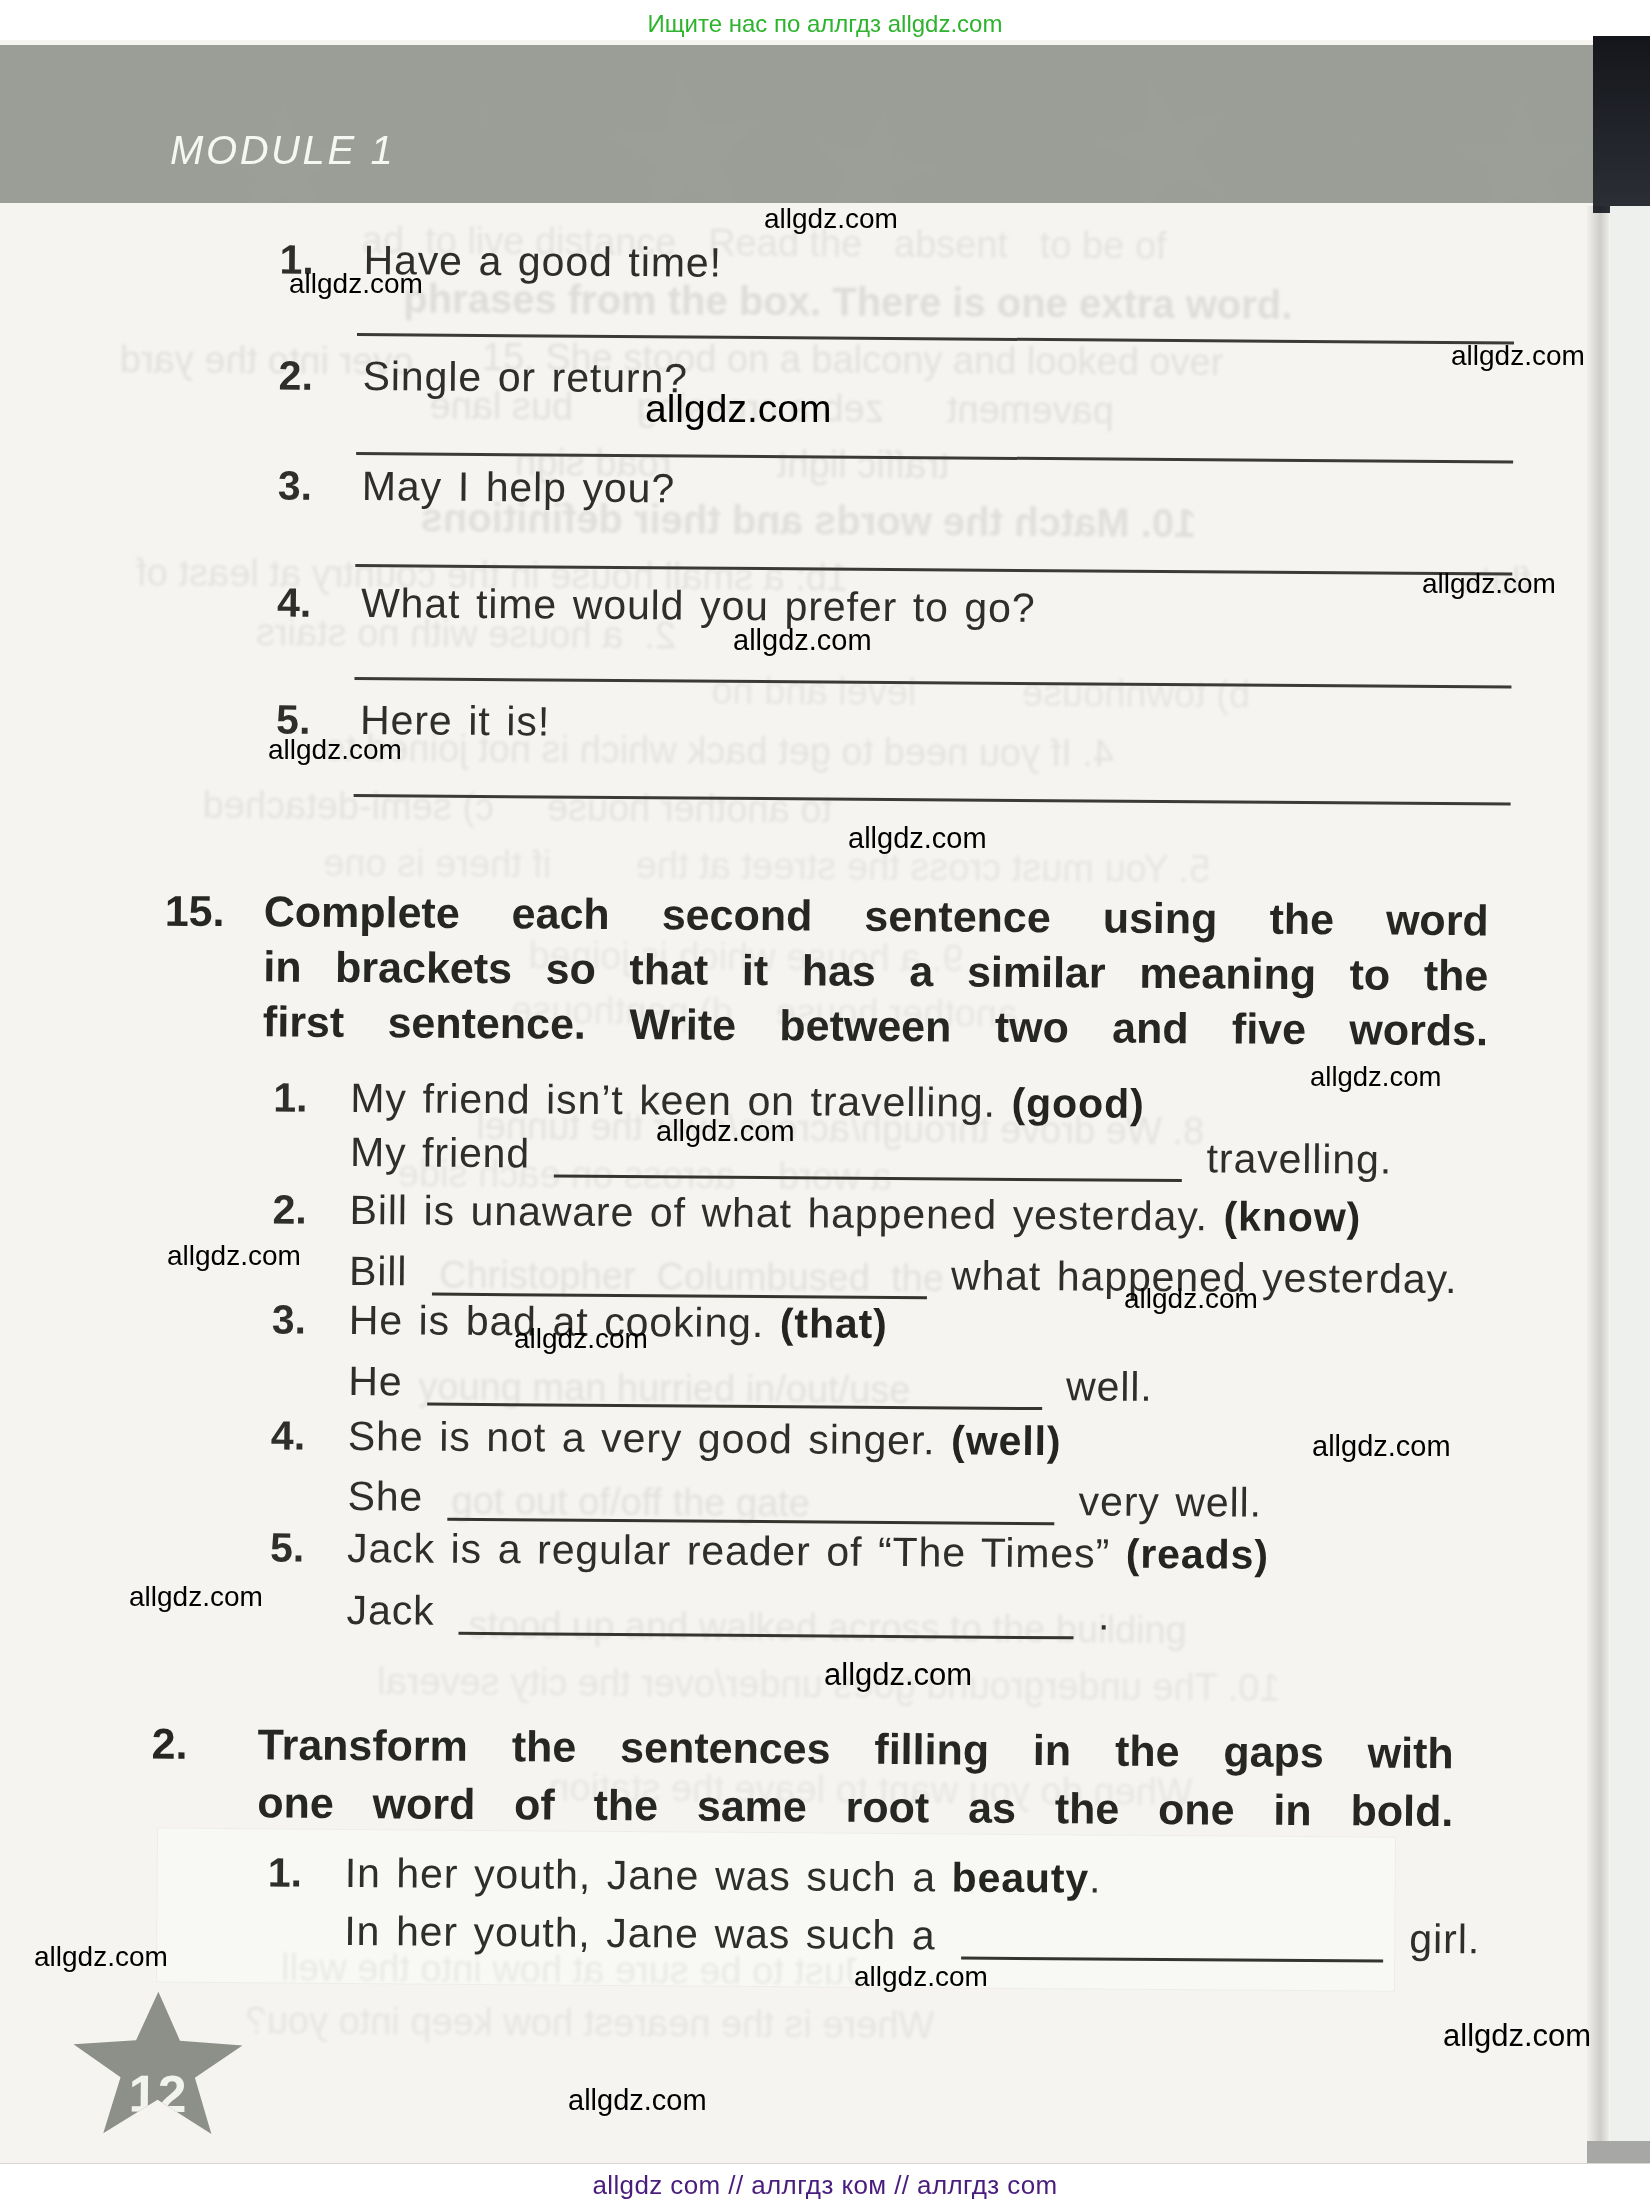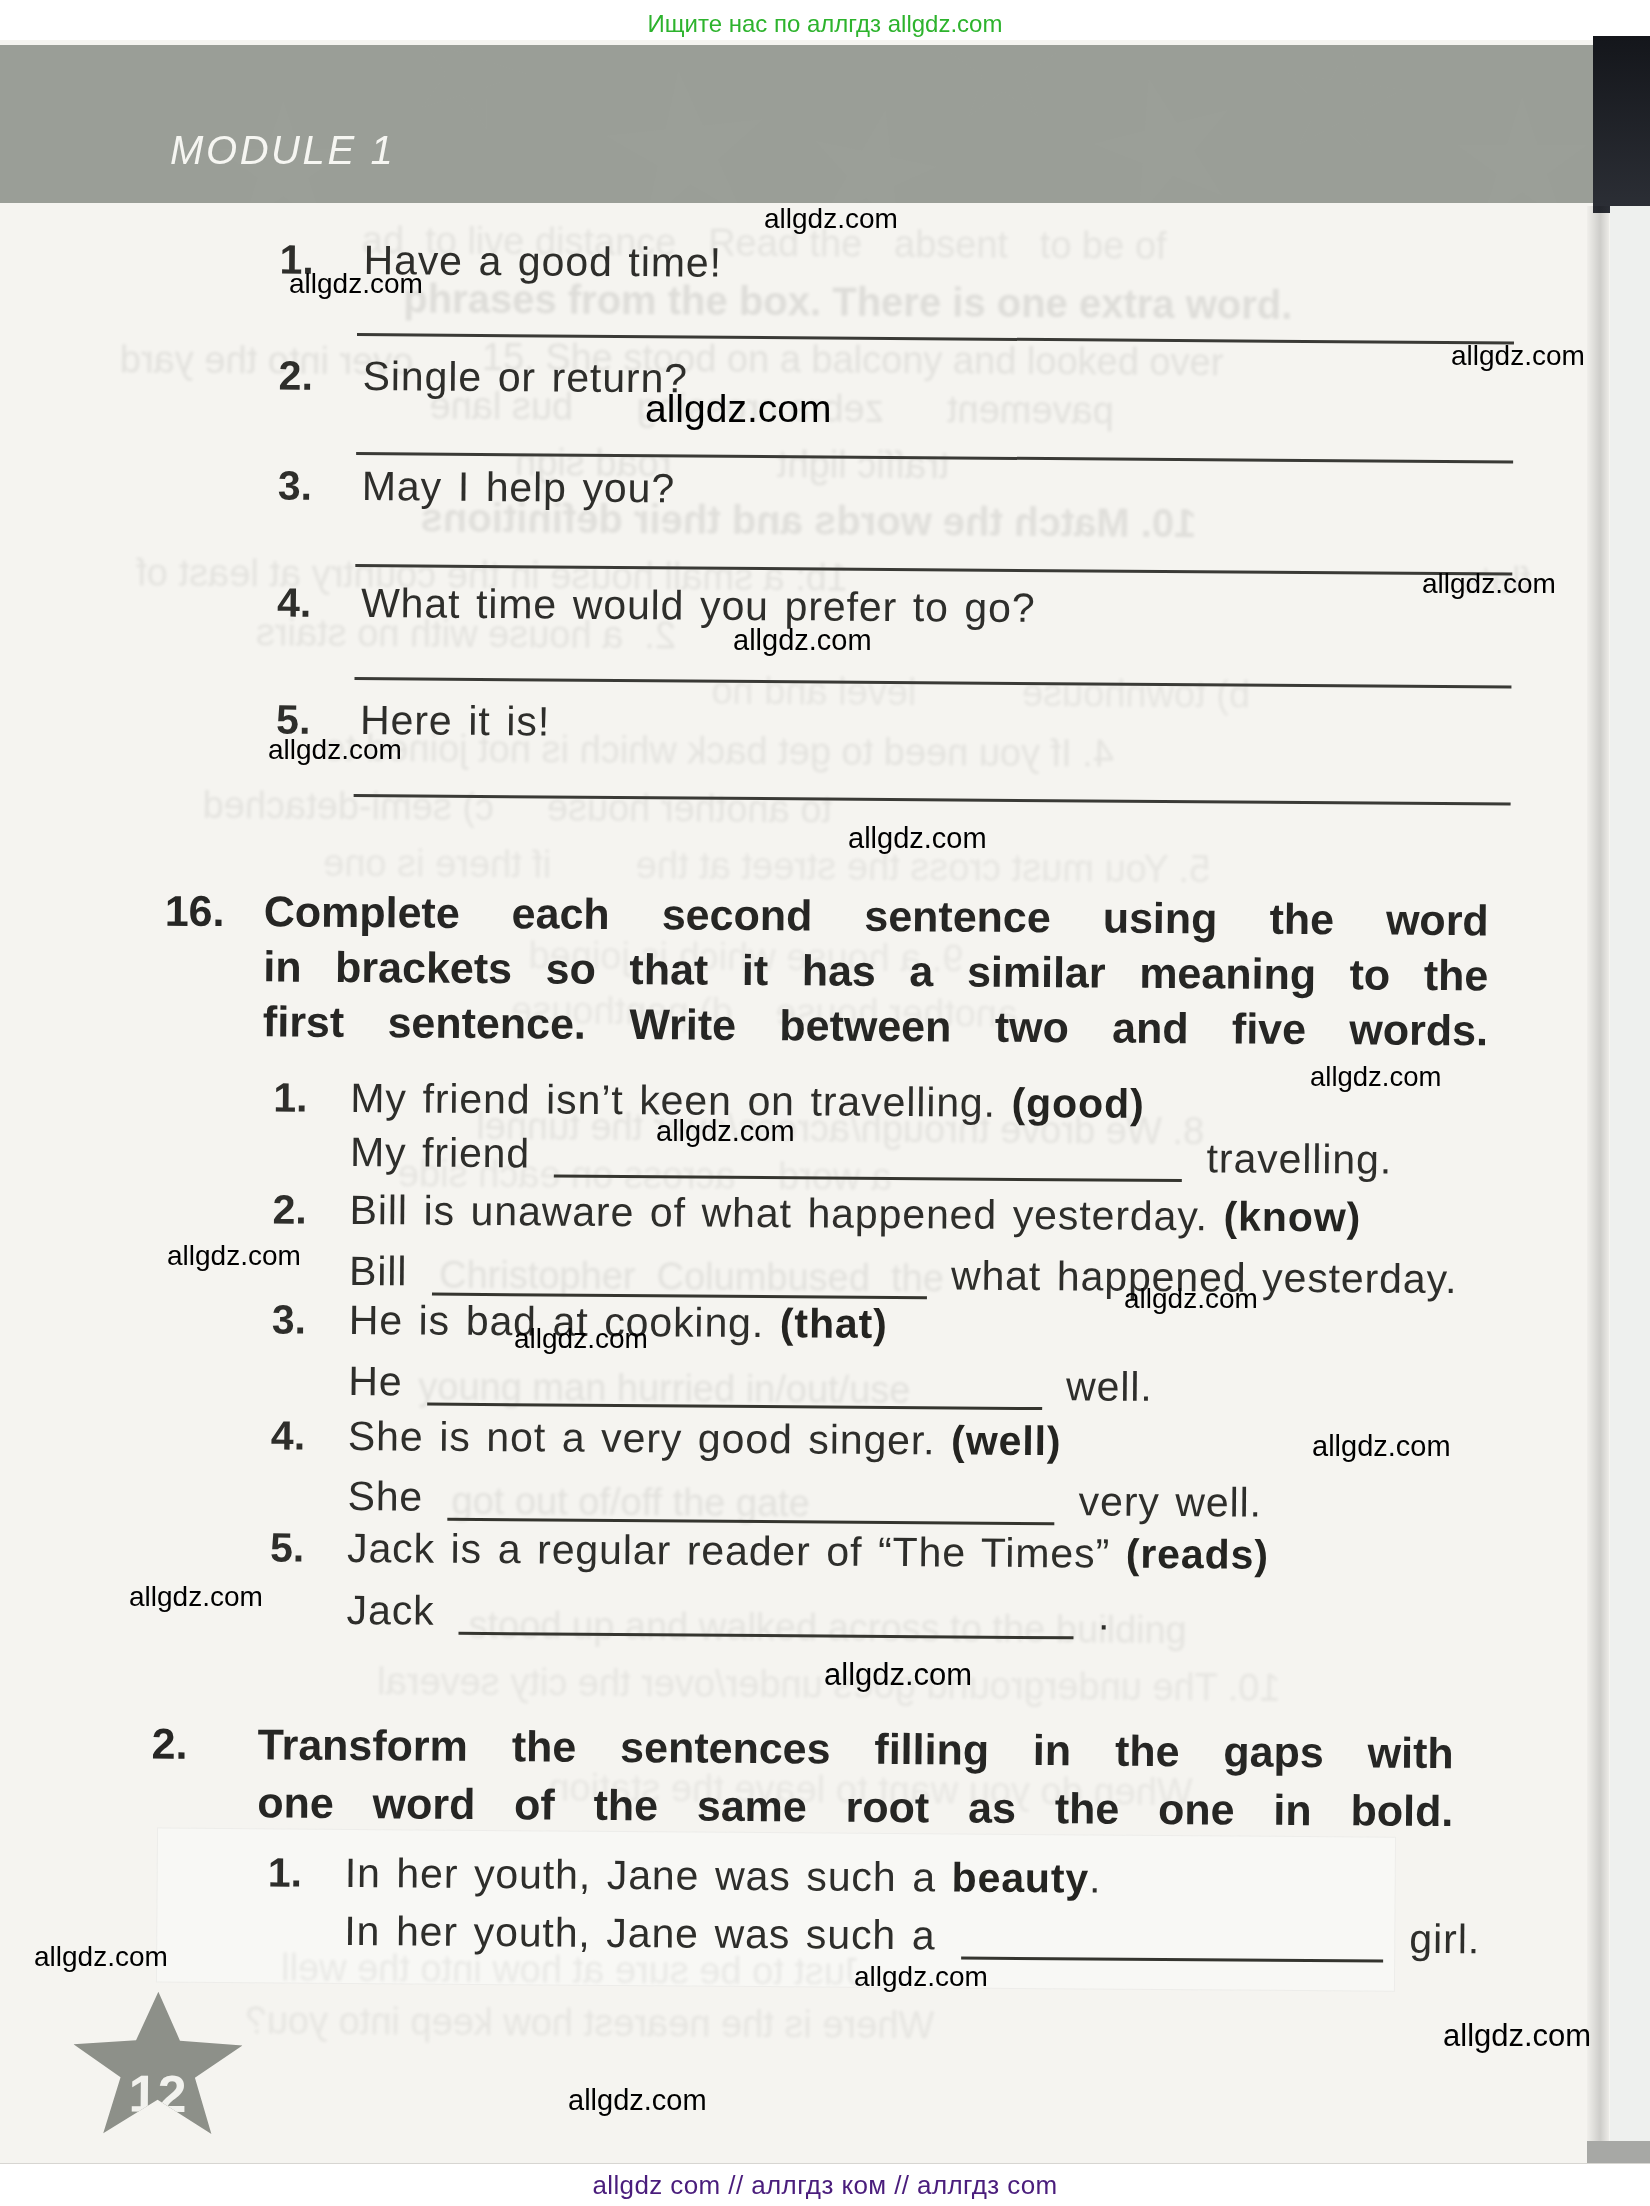--- a/index.html
+++ b/index.html
@@ -163,21 +163,21 @@
       <div class="item-text" style="left: 363px; top: 463px;">May I help you?</div>
       <div class="answer-line" style="left: 357px; top: 563px; width: 1157px;"></div>
       <div class="item-num" style="left: 279px; top: 580px;">4.</div>
       <div class="item-text" style="left: 363px; top: 580px;">What time would you prefer to go?</div>
       <div class="answer-line" style="left: 357px; top: 676px; width: 1157px;"></div>
       <div class="item-num" style="left: 279px; top: 697px;">5.</div>
       <div class="item-text" style="left: 363px; top: 697px;">Here it is!</div>
       <div class="answer-line" style="left: 357px; top: 793px; width: 1157px;"></div>
     </div>
   <div id="ex12">
-      <div class="head-num" style="left: 169px; top: 888px;">16.</div>
+      <div class="head-num" style="left: 169px; top: 888px;">15.</div>
       <div class="head-line" style="left: 268px; top: 888px; width: 1225px;">Complete each second sentence using the word</div>
       <div class="head-line" style="left: 268px; top: 943px; width: 1225px;">in brackets so that it has a similar meaning to the</div>
       <div class="head-line" style="left: 268px; top: 998px; width: 1225px;">first sentence. Write between two and five words.</div>
       <div class="item-num" style="left: 279px; top: 1075px;">1.</div>
       <div class="item-text" style="left: 356px; top: 1075px;">My friend isn’t keen on travelling. <b>(good)</b></div>
       <div class="item-text" style="left: 356px; top: 1129px;">My friend <span class="blank" style="width: 628px; margin: 0px 8.6px;"></span> travelling.</div>
       <div class="item-num" style="left: 279px; top: 1187px;">2.</div>
       <div class="item-text" style="left: 356px; top: 1187px;">Bill is unaware of what happened yesterday. <b>(know)</b></div>
       <div class="item-text" style="left: 356px; top: 1248px;">Bill <span class="blank" style="width: 495px; margin: 0px 8.6px;"></span> what happened yesterday.</div>
       <div class="item-num" style="left: 279px; top: 1297px;">3.</div>

